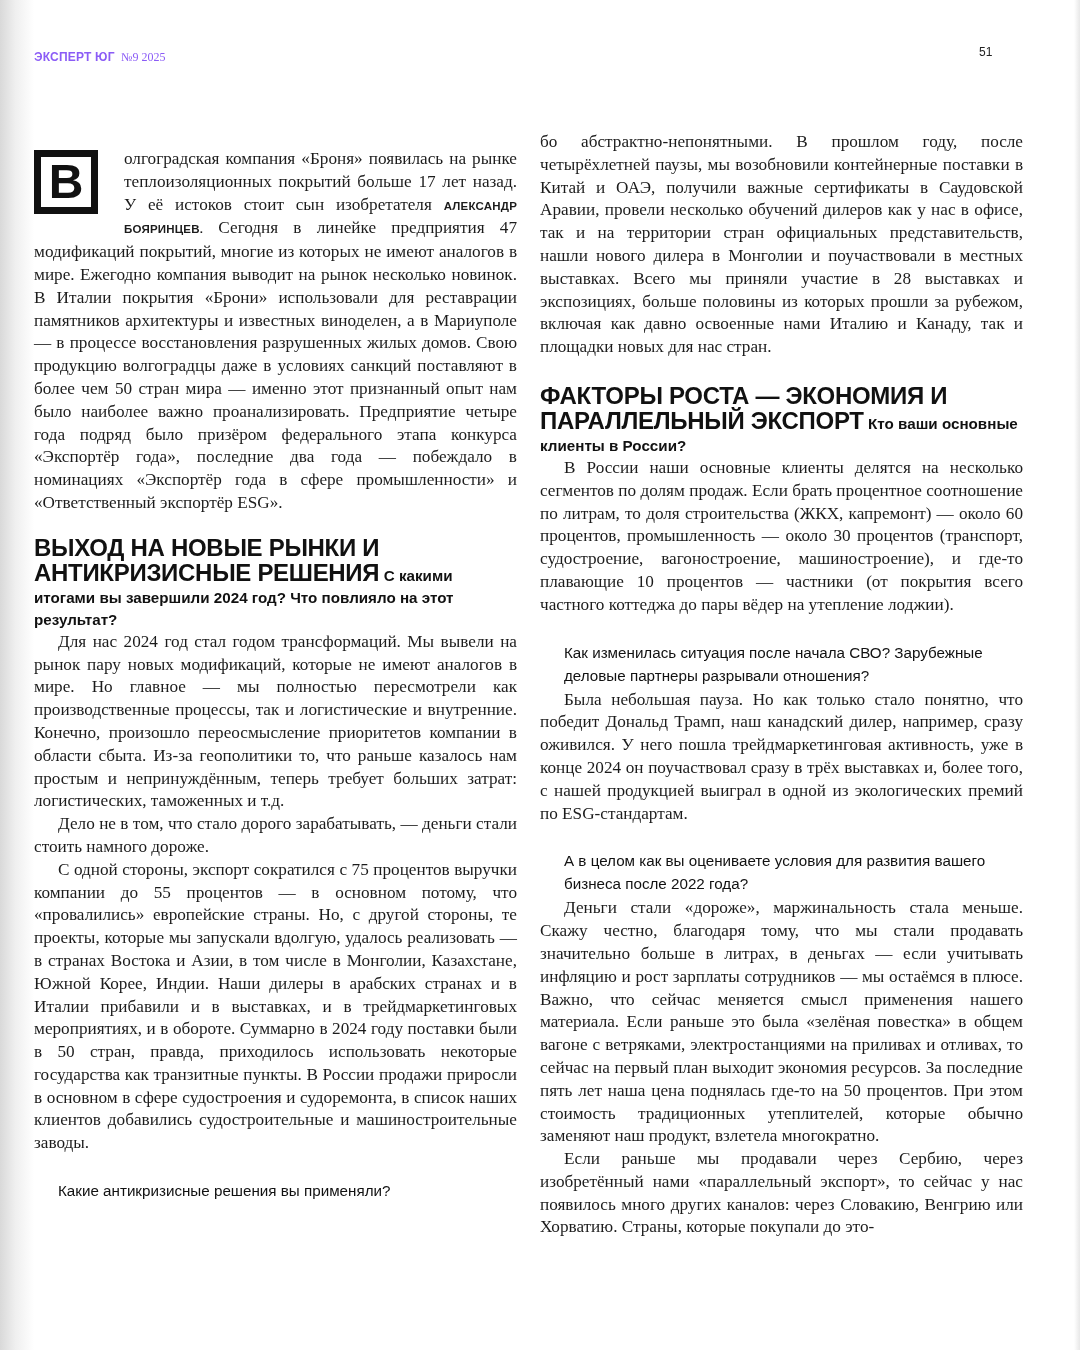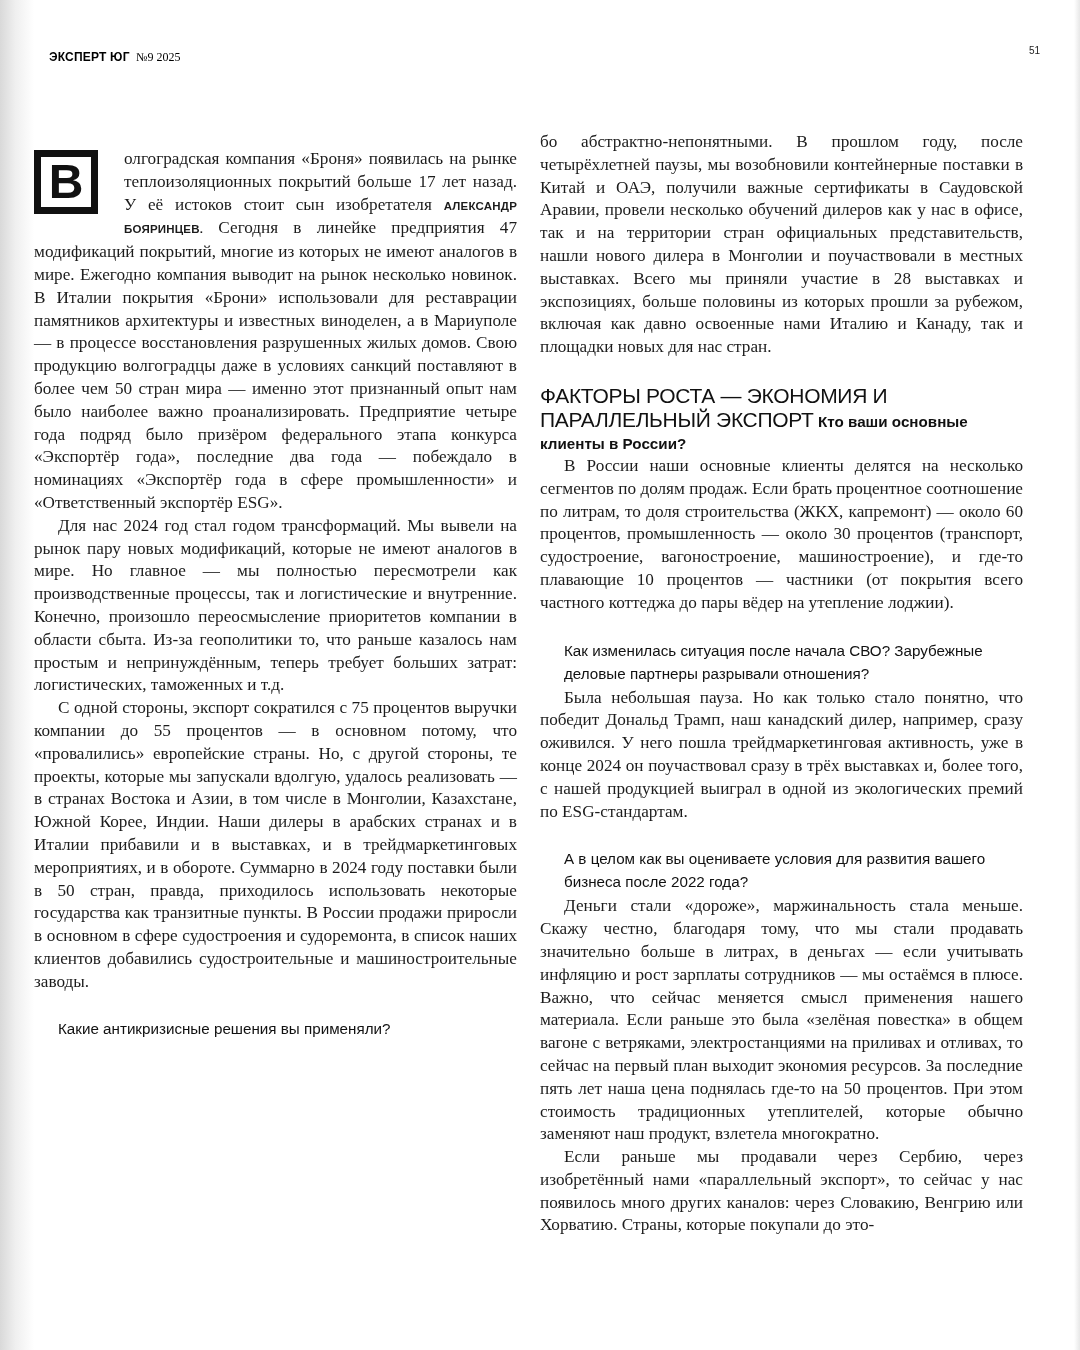--- a/index.html
+++ b/index.html
@@ -9,28 +9,28 @@
   }
   .gutter-shade {
     position:absolute; left:0; top:0; width:34px; height:1350px;
     background:linear-gradient(to right, #d9d9d9 0%, #efefef 45%, #ffffff 100%);
   }
   .right-edge {
     position:absolute; right:0; top:0; width:6px; height:1350px;
     background:linear-gradient(to left, #e8e8e8, #ffffff);
   }
   .running-head {
-    position:absolute; left:49px; top:50px;
-    font-family:"Liberation Sans", sans-serif; font-size:12px; color:#000000;
+    position:absolute; left:34px; top:50px;
+    font-family:"Liberation Sans", sans-serif; font-size:12px; color:#8b5cf6;
   }
   .running-head .mag { font-weight:bold; letter-spacing:0.2px; }
   .running-head .issue { font-family:"Liberation Serif", serif; font-size:12px; margin-left:3px; }
   .page-number {
-    position:absolute; left:1029px; top:45px;
-    font-family:"Liberation Sans", sans-serif; font-size:10px; color:#222;
+    position:absolute; left:979px; top:45px;
+    font-family:"Liberation Sans", sans-serif; font-size:12px; color:#222;
   }
   .col { position:absolute; top:148px; width:483px; }
   .col-left { left:34px; }
   .col-right { left:540px; top:131px; width:483px; }
 
   .dropcap-wrap { position:relative; }
   .dropcap {
     float:left; width:64px; height:64px; border:7px solid #111; box-sizing:border-box;
     margin:2px 26px 4px 0; display:flex; align-items:center; justify-content:center;
     font-family:"Liberation Sans", sans-serif; font-weight:bold; font-size:48px; color:#111;
@@ -41,21 +41,21 @@
     text-align:justify; hyphens:auto; color:#1c1c1c;
   }
   p.indent { text-indent:24px; }
   .name-caps {
     font-family:"Liberation Sans", sans-serif; font-weight:bold; font-size:11.5px; letter-spacing:0.2px;
   }
   .section-head {
     margin:22px 0 0 0; font-family:"Liberation Sans", sans-serif; line-height:22px; color:#111;
   }
   .section-head .big {
-    font-weight:400; font-size:21px; letter-spacing:-0.3px; text-transform:uppercase;
+    font-weight:700; font-size:24px; letter-spacing:-0.3px; text-transform:uppercase;
   }
   .section-head .q {
     font-weight:bold; font-size:15.2px;
   }
   .question {
     margin:24px 0 2px 24px; font-family:"Liberation Sans", sans-serif; font-weight:normal;
     font-size:15.2px; line-height:23px; color:#111;
   }
 </style>
 </head>
@@ -73,21 +73,26 @@
 <div class="col col-left">
   <div class="dropcap-wrap">
     <div class="dropcap">В</div>
     <p class="body">
       <span>олгоградская компания «Броня» появилась на рынке теплоизоляционных покрытий больше 17 лет назад. У её истоков стоит сын изобретателя</span>
       <span class="name-caps">АЛЕКСАНДР БОЯРИНЦЕВ.</span>
       <span>Сегодня в линейке предприятия 47 модификаций покрытий, многие из которых не имеют аналогов в мире. Ежегодно компания выводит на рынок несколько новинок. В Италии покрытия «Брони» использовали для реставрации памятников архитектуры и известных виноделен, а в Мариуполе — в процессе восстановления разрушенных жилых домов. Свою продукцию волгоградцы даже в условиях санкций поставляют в более чем 50 стран мира — именно этот признанный опыт нам было наиболее важно проанализировать. Предприятие четыре года подряд было призёром федерального этапа конкурса «Экспортёр года», последние два года — побеждало в номинациях «Экспортёр года в сфере промышленности» и «Ответственный экспортёр ESG».</span>
     </p>
   </div>
 
+  <div class="section-head">
+    <span class="big">ВЫХОД НА НОВЫЕ РЫНКИ И АНТИКРИЗИСНЫЕ РЕШЕНИЯ</span>
+    <span class="q">С какими итогами вы завершили 2024 год? Что повлияло на этот результат?</span>
+  </div>
   <p class="body indent">Для нас 2024 год стал годом трансформаций. Мы вывели на рынок пару новых модификаций, которые не имеют аналогов в мире. Но главное — мы полностью пересмотрели как производственные процессы, так и логистические и внутренние. Конечно, произошло переосмысление приоритетов компании в области сбыта. Из-за геополитики то, что раньше казалось нам простым и непринуждённым, теперь требует больших затрат: логистических, таможенных и т.д.</p>
+  <p class="body indent">Дело не в том, что стало дорого зарабатывать, — деньги стали стоить намного дороже.</p>
 
   <p class="body indent">С одной стороны, экспорт сократился с 75 процентов выручки компании до 55 процентов — в основном потому, что «провалились» европейские страны. Но, с другой стороны, те проекты, которые мы запускали вдолгую, удалось реализовать — в странах Востока и Азии, в том числе в Монголии, Казахстане, Южной Корее, Индии. Наши дилеры в арабских странах и в Италии прибавили и в выставках, и в трейдмаркетинговых мероприятиях, и в обороте. Суммарно в 2024 году поставки были в 50 стран, правда, приходилось использовать некоторые государства как транзитные пункты. В России продажи приросли в основном в сфере судостроения и судоремонта, в список наших клиентов добавились судостроительные и машиностроительные заводы.</p>
 
   <div class="question">Какие антикризисные решения вы применяли?</div>
 </div>
 
 <div class="col col-right">
   <p class="body">бо абстрактно-непонятными. В прошлом году, после четырёхлетней паузы, мы возобновили контейнерные поставки в Китай и ОАЭ, получили важные сертификаты в Саудовской Аравии, провели несколько обучений дилеров как у нас в офисе, так и на территории стран официальных представительств, нашли нового дилера в Монголии и поучаствовали в местных выставках. Всего мы приняли участие в 28 выставках и экспозициях, больше половины из которых прошли за рубежом, включая как давно освоенные нами Италию и Канаду, так и площадки новых для нас стран.</p>
 
   <div class="section-head" style="margin-top:26px;">

